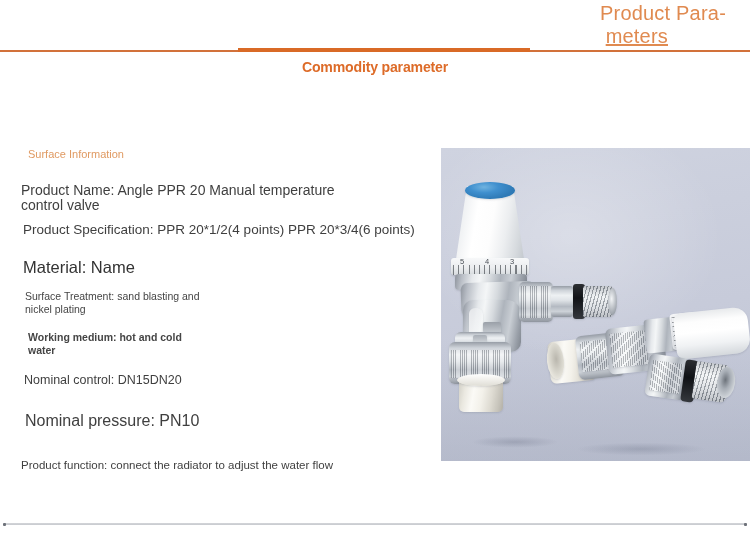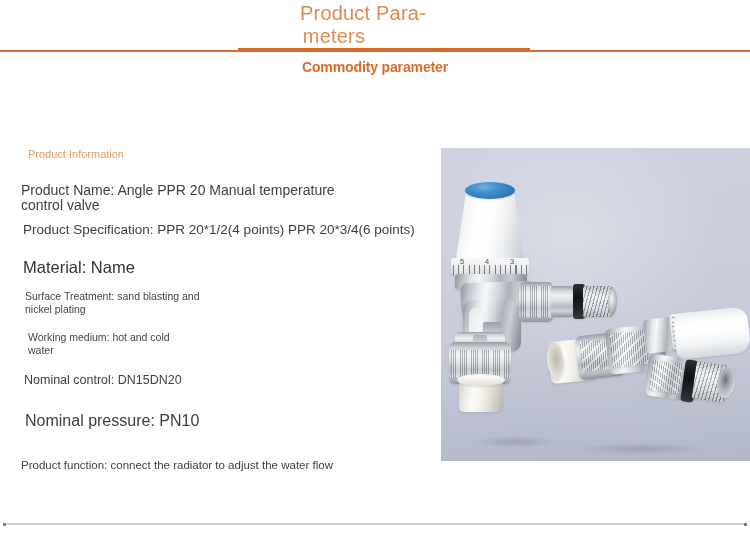--- a/index.html
+++ b/index.html
@@ -20,31 +20,31 @@
   .header {
     position: absolute;
     left: 0; top: 0;
     width: 750px;
     height: 90px;
   }
   .title-block {
     position: absolute;
     left: 0; top: 2px;
     width: 726px;
-    text-align: center;
+    text-align: right;
   }
   .title-line {
     display: block;
     font-size: 20px;
     line-height: 23px;
     color: #e08a50;
     letter-spacing: 0.2px;
   }
   .title-line.l1 { padding-left: 0px; }
-  .title-line.l2 { padding-right: 58px; }
+  .title-line.l2 { padding-right: 58px; text-decoration: underline; }
 
   .rule-thin {
     position: absolute;
     left: 0; top: 50px;
     width: 750px;
     height: 1.5px;
     background: #d2713a;
   }
   .rule-thick {
     position: absolute;
@@ -82,21 +82,21 @@
   }
   .spec-row {
     position: absolute;
     color: #3f3f3f;
     white-space: pre-line;
   }
   .r-name   { left: 21px; top: 43px;  font-size: 14px; line-height: 15px; }
   .r-spec   { left: 23px; top: 82px;  font-size: 13.5px; line-height: 16px; }
   .r-mat    { left: 23px; top: 118px; font-size: 16.5px; line-height: 19px; color: #333; }
   .r-surf   { left: 25px; top: 150px; font-size: 10.5px; line-height: 13px; color: #454545; }
-  .r-med    { left: 28px; top: 191px; font-size: 10.5px; line-height: 13px; color: #454545; }
+  .r-med    { left: 28px; top: 191px; font-size: 10.5px; line-height: 13px; color: #454545; font-weight: bold; }
   .r-dia    { left: 24px; top: 233px; font-size: 12.5px; line-height: 15px; }
   .r-pres   { left: 25px; top: 273px; font-size: 16px;   line-height: 15px; }
   .r-func   { left: 21px; top: 318px; font-size: 11.5px; line-height: 14px; }
 
   
   .photo-panel {
     position: absolute;
     left: 441px; top: 148px;
     width: 309px;
     height: 313px;
@@ -399,21 +399,21 @@
   <div class="title-block">
     <span class="title-line l1">Product Para-</span>
     <span class="title-line l2">meters</span>
   </div>
   <div class="rule-thin"></div>
   <div class="rule-thick"></div>
   <div class="subtitle">Commodity parameter</div>
 </div>
 
 <div class="spec-col">
-  <div class="spec-heading">Product Information</div>
+  <div class="spec-heading">Surface Information</div>
 
   <div class="spec-row r-name">Product Name: Angle PPR 20 Manual temperature
 control valve</div>
   <div class="spec-row r-spec">Product Specification: PPR 20*1/2(4 points) PPR 20*3/4(6 points)</div>
   <div class="spec-row r-mat">Material: Name</div>
   <div class="spec-row r-surf">Surface Treatment: sand blasting and
 nickel plating</div>
   <div class="spec-row r-med">Working medium: hot and cold
 water</div>
   <div class="spec-row r-dia">Nominal control: DN15DN20</div>

